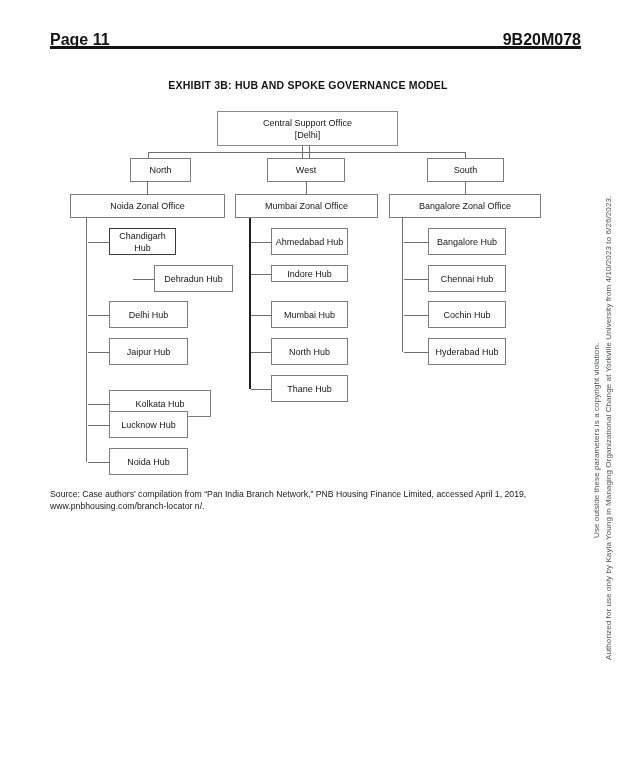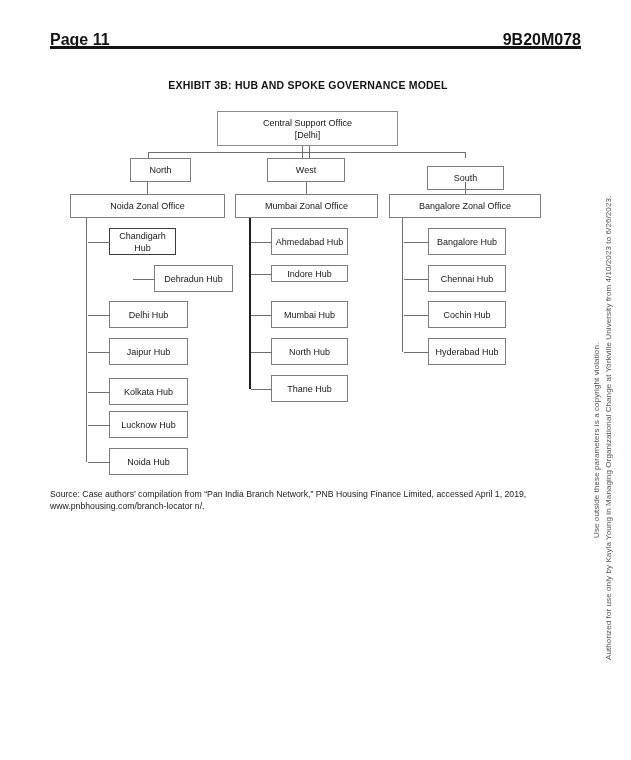--- a/index.html
+++ b/index.html
@@ -67,35 +67,35 @@
       <span>[Delhi]</span>
     </div>
 
     <div class="root-connector"></div>
     <div class="cline" style="left:148px;top:152px;width:318px;height:1px;"></div>
     <div class="cline" style="left:148px;top:152px;width:1px;height:6px;"></div>
     <div class="cline" style="left:465px;top:152px;width:1px;height:6px;"></div>
 
     <div class="box" style="left:110px;top:158px;width:61px;height:24px;margin-left:20px;">North</div>
     <div class="box" style="left:267px;top:158px;width:78px;height:24px;">West</div>
-    <div class="box" style="left:427px;top:158px;width:77px;height:24px;margin-top:8px;">South</div>
+    <div class="box" style="left:427px;top:158px;width:77px;height:24px;">South</div>
 
     <div class="box zonal" style="left:70px;top:194px;width:155px;height:24px;">Noida Zonal Office</div>
     <div class="box zonal" style="left:235px;top:194px;width:143px;height:24px;">Mumbai Zonal Office</div>
     <div class="box zonal" style="left:389px;top:194px;width:152px;height:24px;">Bangalore Zonal Office</div>
 
     <div class="cline" style="left:86px;top:218px;width:1px;height:244px;"></div>
     <div class="cline" style="left:249px;top:218px;width:2px;height:171px;background:#1f1f1f;"></div>
     <div class="cline" style="left:402px;top:218px;width:1px;height:134px;"></div>
 
     <div class="box hub col-n dark" style="left:109px;top:228px;width:67px;height:27px;">Chandigarh Hub</div>
     <div class="box hub col-n" style="left:109px;top:265px;width:79px;height:27px;margin-left:45px;">Dehradun Hub</div>
     <div class="box hub col-n" style="left:109px;top:301px;width:79px;height:27px;">Delhi Hub</div>
     <div class="box hub col-n" style="left:109px;top:338px;width:79px;height:27px;">Jaipur Hub</div>
-    <div class="box hub col-n" style="left:109px;top:378px;width:79px;height:27px;">Kolkata Hub</div>
+    <div class="box hub col-n" style="left:109px;top:390px;width:102px;height:27px;">Kolkata Hub</div>
     <div class="box hub col-n" style="left:109px;top:411px;width:79px;height:27px;">Lucknow Hub</div>
     <div class="box hub col-n" style="left:109px;top:448px;width:79px;height:27px;">Noida Hub</div>
 
     <div class="box hub col-w" style="left:271px;top:228px;width:77px;height:27px;">Ahmedabad Hub</div>
     <div class="box hub col-w" style="left:271px;top:265px;width:77px;height:17px;">Indore Hub</div>
     <div class="box hub col-w" style="left:271px;top:301px;width:77px;height:27px;">Mumbai Hub</div>
     <div class="box hub col-w" style="left:271px;top:338px;width:77px;height:27px;">North Hub</div>
     <div class="box hub col-w" style="left:271px;top:375px;width:77px;height:27px;">Thane Hub</div>
 
     <div class="box hub col-s" style="left:428px;top:228px;width:78px;height:27px;">Bangalore Hub</div>

